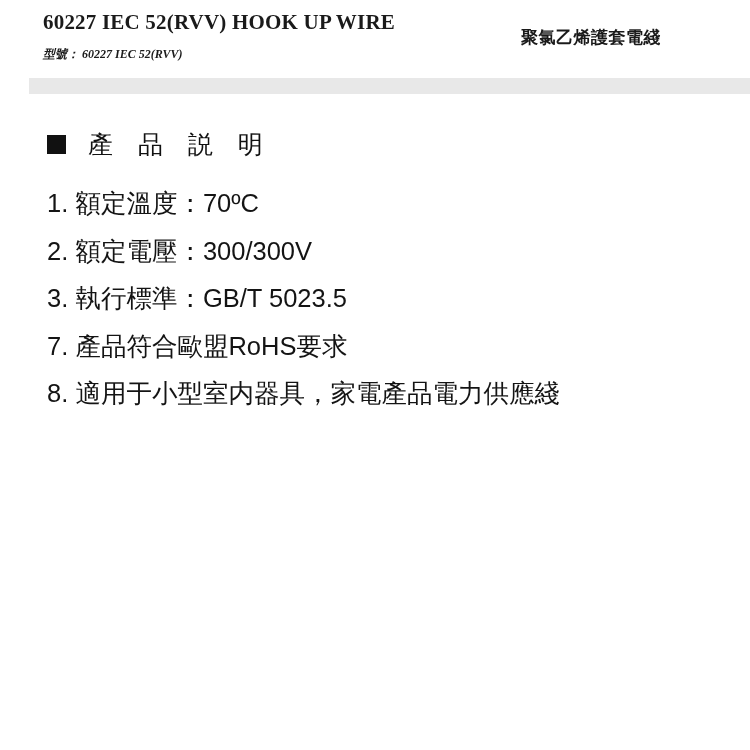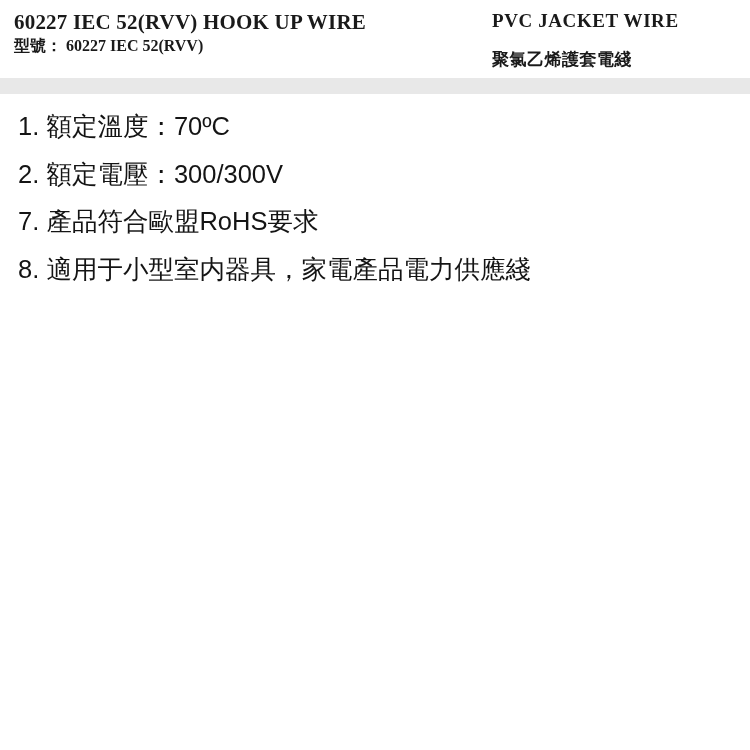--- a/index.html
+++ b/index.html
@@ -12,20 +12,21 @@
     background: #ffffff;
     font-family: "Liberation Sans", sans-serif;
     color: #1a1a1a;
     overflow: hidden;
   }
   .page {
     position: relative;
     width: 750px;
     height: 750px;
     box-sizing: border-box;
+    padding-left: 29px;
   }
 
   
   .header {
     position: relative;
     padding: 10px 14px 4px 14px;
     height: 78px;
     box-sizing: border-box;
   }
   .header-row {
@@ -53,23 +54,24 @@
     font-family: "Liberation Serif", serif;
     font-weight: bold;
     font-size: 19px;
     letter-spacing: 0.6px;
     line-height: 1.15;
     white-space: nowrap;
   }
   .subtitle-left {
     font-family: "Liberation Serif", serif;
     font-weight: bold;
-    font-size: 16px;
-    margin-top: 2px;
+    font-size: 12px;
+    margin-top: 12px;
     white-space: nowrap;
+    font-style: italic;
   }
   .subtitle-right {
     font-family: "Liberation Serif", serif;
     font-weight: bold;
     font-size: 17px;
     margin-top: 16px;
     white-space: nowrap;
     letter-spacing: 0.5px;
   }
 
@@ -97,21 +99,21 @@
     font-family: "Liberation Sans", sans-serif;
     font-size: 25px;
     font-weight: normal;
     letter-spacing: 9px;
     margin-left: 22px;
     color: #111111;
   }
 
   
   .spec-list {
-    margin: 20px 0 0 0;
+    margin: 30px 0 0 0;
     padding: 0 0 0 18px;
     list-style: none;
   }
   .spec-item {
     font-family: "Liberation Sans", sans-serif;
     font-size: 25.5px;
     line-height: 1.0;
     color: #141414;
     margin-bottom: 22px;
     white-space: nowrap;
@@ -128,37 +130,44 @@
 
 <div class="page">
 
   <div class="header">
     <div class="header-row">
       <div class="header-left">
         <div class="title-en">60227 IEC 52(RVV) HOOK UP WIRE</div>
         <div class="subtitle-left">型號：  60227 IEC 52(RVV)</div>
       </div>
       <div class="header-right">
-        <div class="title-en-right">PVC JACKET  WIRE</div>
         <div class="subtitle-right">聚氯乙烯護套電綫</div>
       </div>
     </div>
   </div>
 
   <div class="grey-band"></div>
 
+  <div class="section-heading">
+    <span class="square-bullet"></span>
+    <span class="section-title">產 品 説 明</span>
+  </div>
 
   <ul class="spec-list">
     <li class="spec-item">
       <span class="num">1.</span>
       <span class="txt">額定溫度：70ºC</span>
     </li>
     <li class="spec-item">
       <span class="num">2.</span>
       <span class="txt">額定電壓：300/300V</span>
+    </li>
+    <li class="spec-item">
+      <span class="num">3.</span>
+      <span class="txt">執行標準：GB/T 5023.5</span>
     </li>
     <li class="spec-item">
       <span class="num">7.</span>
       <span class="txt">產品符合歐盟RoHS要求</span>
     </li>
     <li class="spec-item">
       <span class="num">8.</span>
       <span class="txt">適用于小型室内器具，家電產品電力供應綫</span>
     </li>
   </ul>

